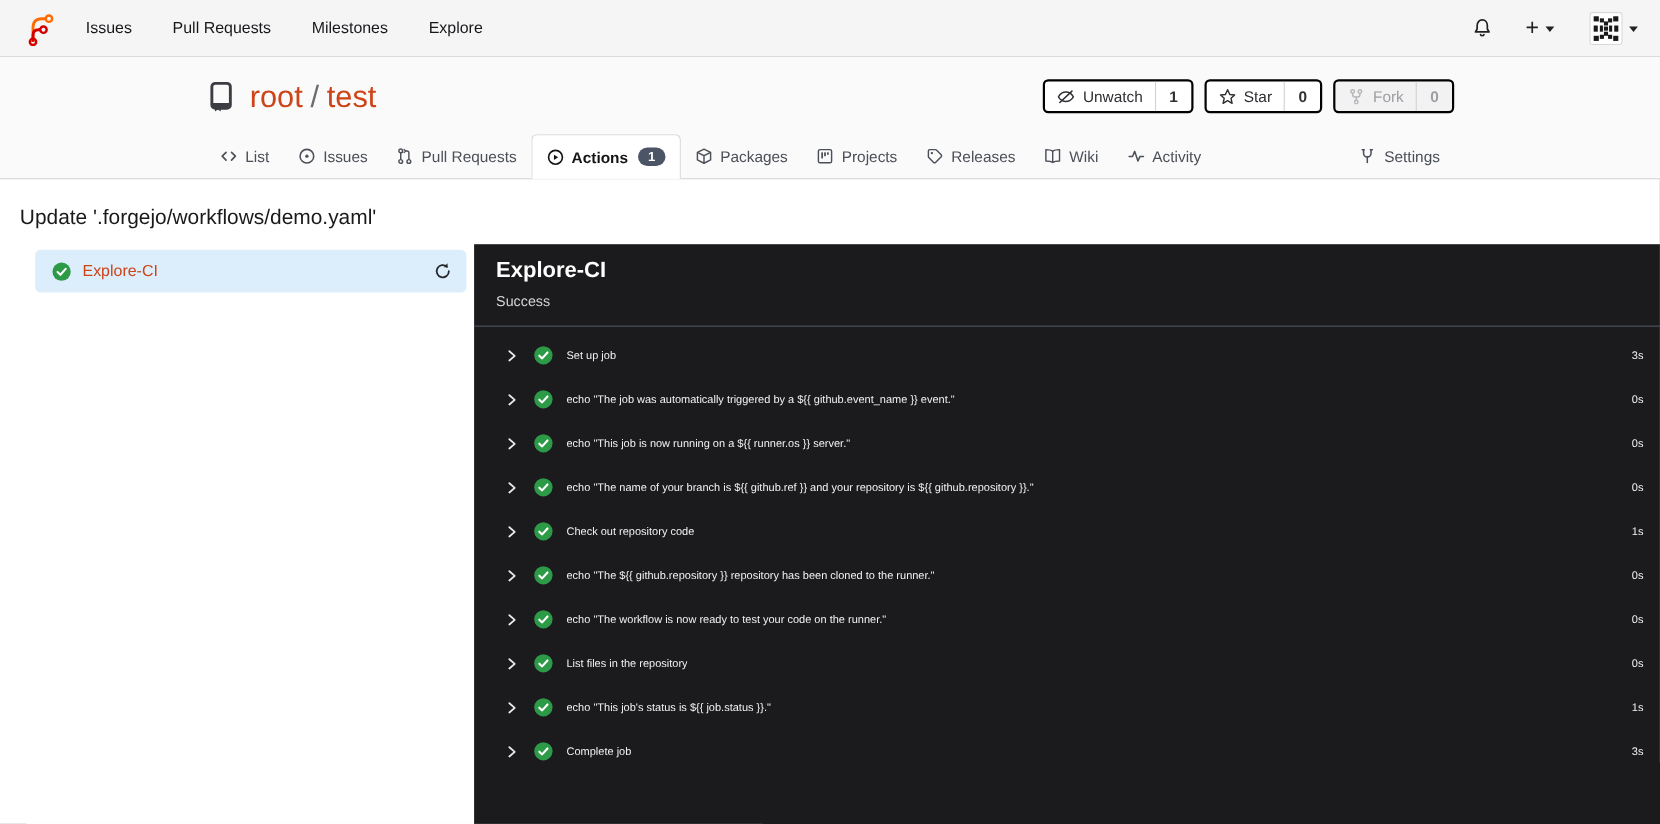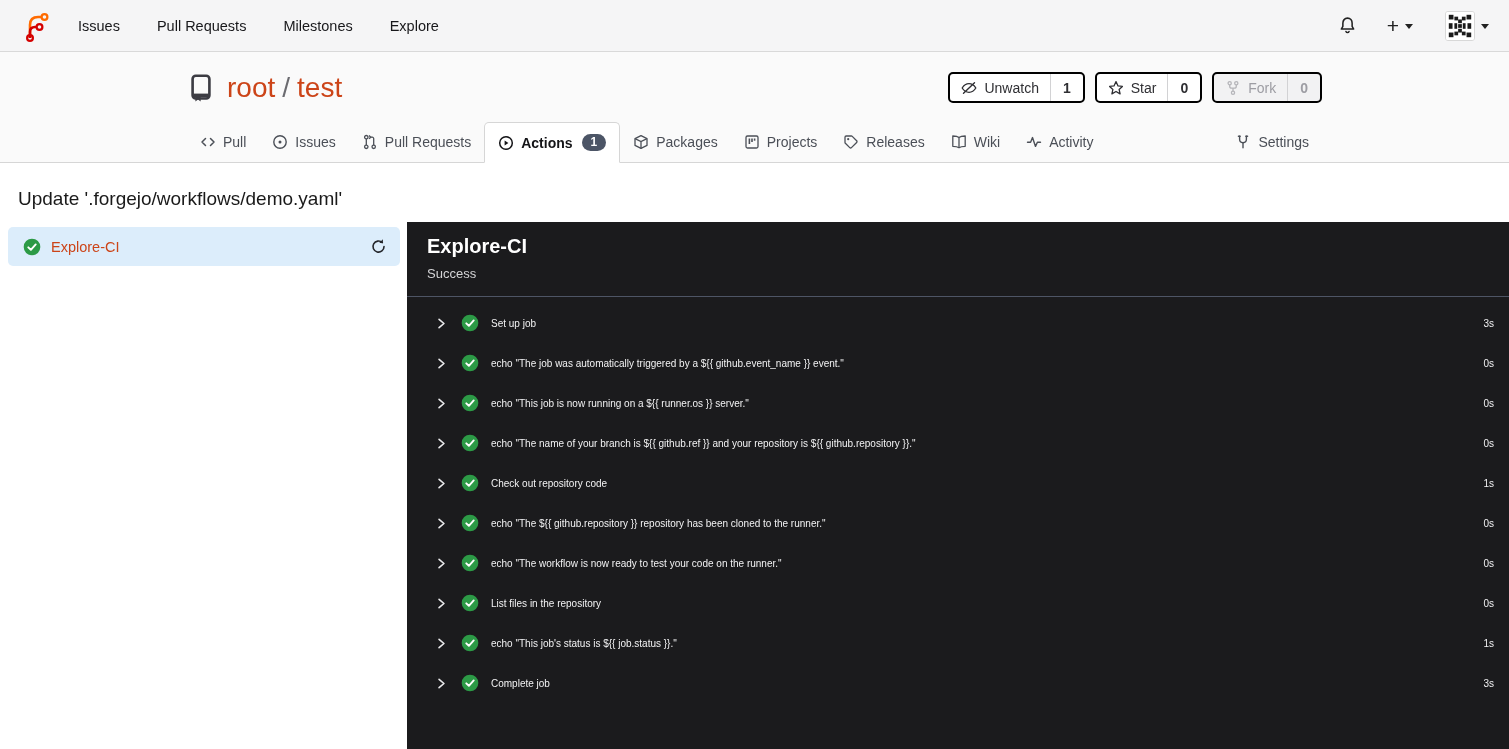--- a/index.html
+++ b/index.html
@@ -58,21 +58,21 @@
     margin-bottom:-1px; height:41px; color:#141417; font-weight:700;
   }
   .tab-badge {
     background:#4c5566; color:#fff; font-size:12px; font-weight:600;
     border-radius:9px; padding:2px 9px; line-height:1.1; margin-left:2px;
   }
   .tab-settings { margin-left:auto; }
 
   
   .run-title { font-size:19px; color:#1a1a1a; padding:25px 18px 0 18px; height:59px; }
-  .run-body { display:flex; height:527px; }
+  .run-body { display:flex; height:527px;padding-left:24px; }
   .sidebar { width:407px; flex:none; padding:5px 7px 0 8px; background:#fff; }
   .job-item {
     height:39px; background:#dcedfb; border-radius:5px; display:flex; align-items:center;
     padding:0 13px 0 15px; cursor:pointer;
   }
   .job-name { color:#cc4418; font-size:14.5px; margin-left:10px; }
   .job-refresh { margin-left:auto; color:#24262b; cursor:pointer; }
 
   .panel { flex:1; background:#1b1b1d; display:flex; flex-direction:column; min-width:0; }
   .panel-header { padding:13px 20px 15px 20px; border-bottom:1px solid #4e5565; }
@@ -187,21 +187,21 @@
           <span class="btn-count">0</span>
         </div>
       </div>
     </div>
 
     <div class="tabs-row">
       <div class="tab">
         <svg width="16" height="16" viewBox="0 0 16 16">
             <path d="M5.5 4.5 2 8l3.5 3.5M10.5 4.5 14 8l-3.5 3.5" fill="none" stroke="#4b4f57" stroke-width="1.5" stroke-linecap="round" stroke-linejoin="round"></path>
           </svg>
-        <span>Pull</span>
+        <span>List</span>
       </div>
       <div class="tab">
         <svg width="16" height="16" viewBox="0 0 16 16">
             <circle cx="8" cy="8" r="6.2" fill="none" stroke="#4b4f57" stroke-width="1.4"></circle>
             <circle cx="8" cy="8" r="1.5" fill="#4b4f57"></circle>
           </svg>
         <span>Issues</span>
       </div>
       <div class="tab">
         <svg width="16" height="16" viewBox="0 0 16 16">

